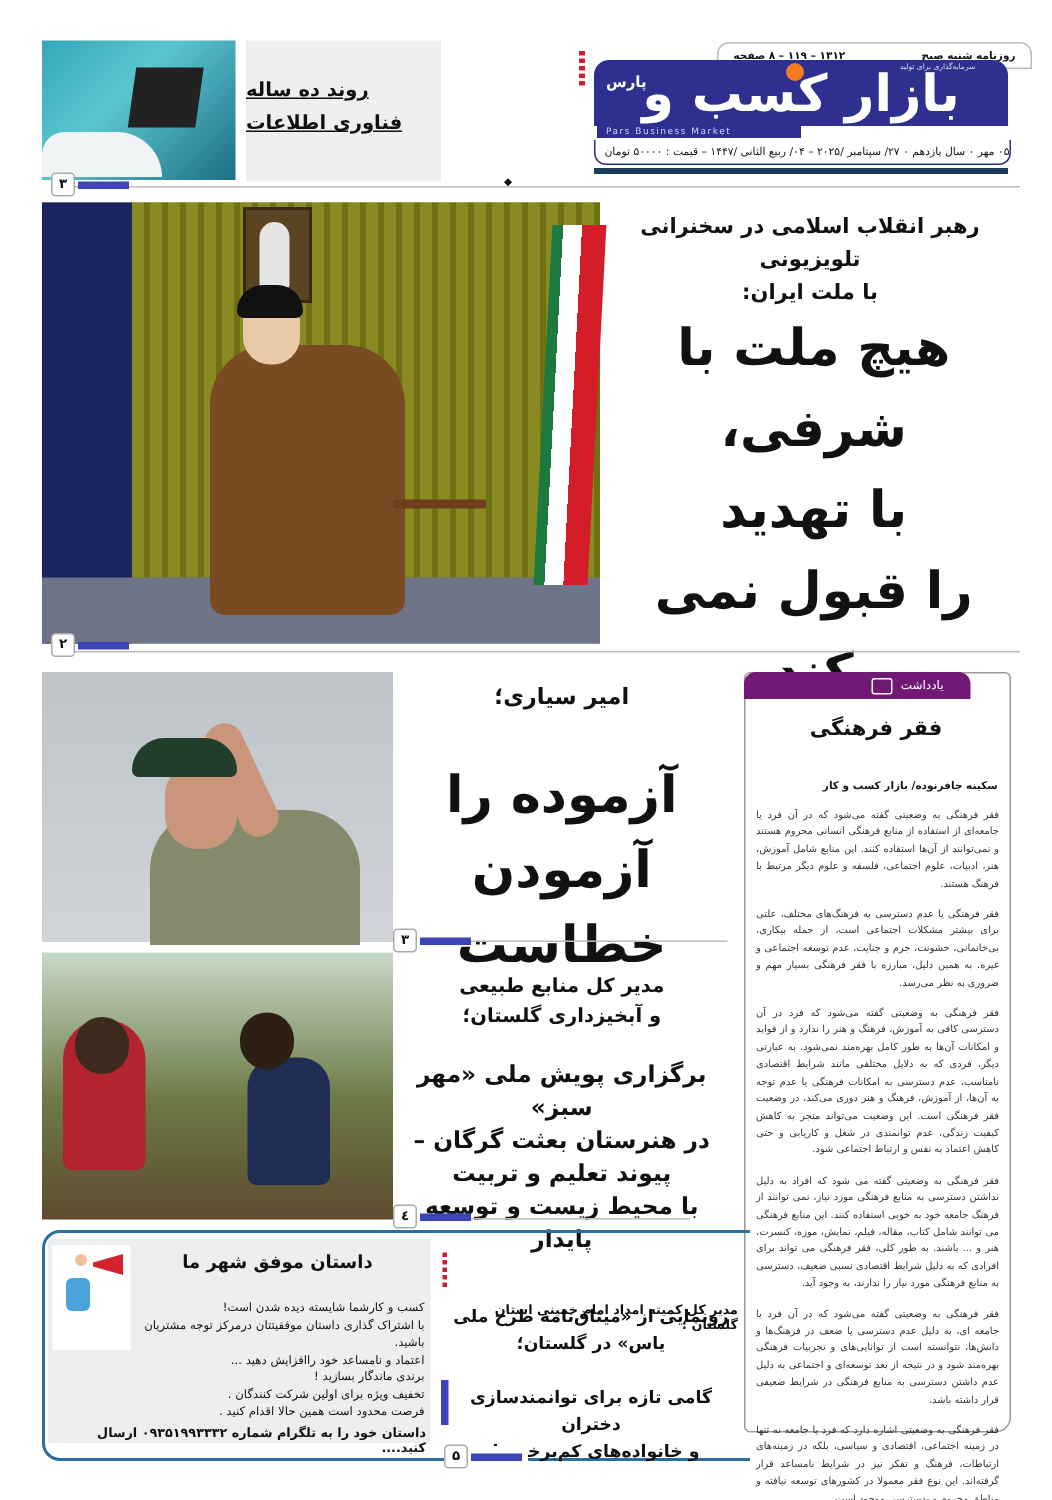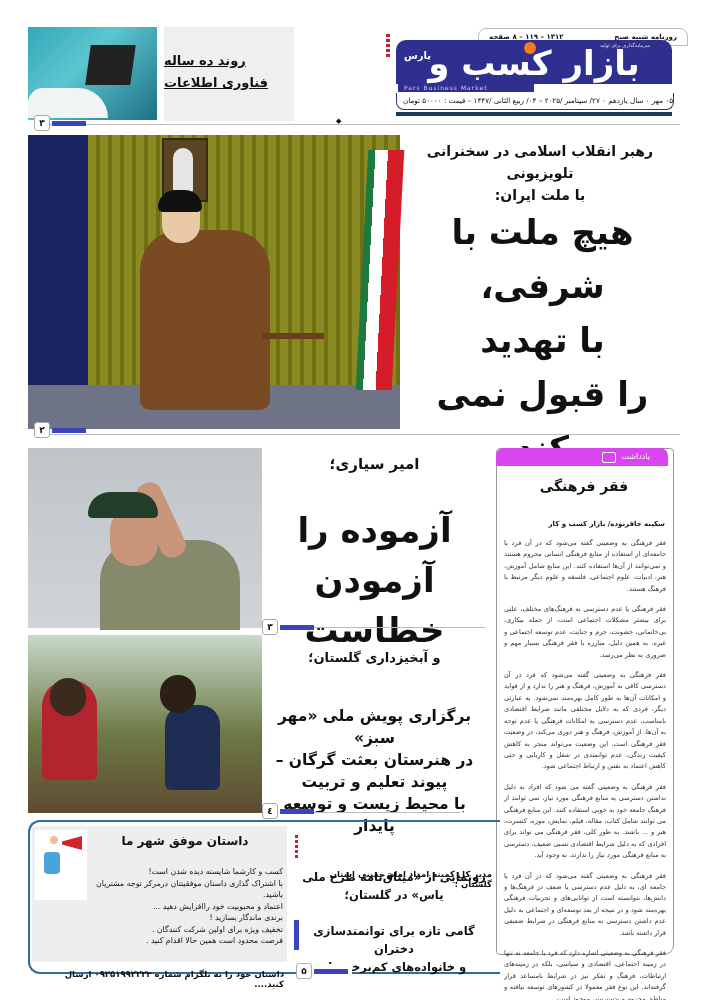--- a/index.html
+++ b/index.html
@@ -54,38 +54,38 @@
   
   #third-img{left:28px;top:635px;width:234px;height:178px;background:linear-gradient(#c8d9c8,#6d7a46 55%,#5e4b30);overflow:hidden;}
   #third-kid1{left:42px;top:680px;width:55px;height:100px;background:#b2242e;border-radius:26px 26px 6px 6px;}
   #third-kid1h{left:50px;top:678px;width:36px;height:38px;background:#3d2a1e;border-radius:18px;}
   #third-kid2{left:165px;top:705px;width:55px;height:85px;background:#1f2d54;border-radius:20px 20px 6px 6px;}
   #third-kid2h{left:160px;top:675px;width:36px;height:38px;background:#2c1f16;border-radius:18px;}
   #third-kicker{left:262px;top:648px;width:225px;font-size:13px;font-weight:bold;text-align:center;line-height:20px;}
   #third-headline{left:262px;top:705px;width:225px;font-size:15.5px;font-weight:bold;text-align:center;line-height:22px;}
   
   #note-box{left:496px;top:448px;width:176px;height:505px;border:1px solid #999;border-radius:4px 4px 10px 4px;background:#fff;}
-  #note-head{left:496px;top:448px;width:172px;height:18px;background:#d946ef;border-radius:8px 8px 0 0;color:#fff;font-size:8px;line-height:18px;}
+  #note-head{left:496px;top:448px;width:151px;height:18px;background:#701a75;border-radius:8px 8px 0 0;color:#fff;font-size:8px;line-height:18px;}
   #note-head-label{right:18px;position:absolute;}
   #note-head-icon{right:52px;position:absolute;top:4px;width:12px;height:9px;border:1.5px solid #fff;border-radius:2px;}
   #note-title{left:496px;top:478px;width:176px;font-size:14px;font-weight:bold;text-align:center;}
   #note-author{left:505px;top:520px;width:160px;font-size:7px;font-weight:bold;text-align:right;}
   #note-body{left:504px;top:538px;width:162px;font-size:6.6px;line-height:11.4px;text-align:justify;color:#333;}
   #note-body p{margin:0 0 9px 0;}
   
   #bottom-frame{left:28px;top:820px;width:470px;height:150px;border:2px solid #2c6e9e;border-right:none;border-bottom:2px solid #2c6e9e;border-radius:12px 0 0 12px;}
   #ad-box{left:32px;top:826px;width:255px;height:136px;background:#eeeeee;}
   #ad-figure{left:35px;top:830px;width:52px;height:70px;background:#fff;}
   #ad-head{left:50px;top:836px;width:8px;height:8px;border-radius:50%;background:#f0c09a;}
   #ad-megaphone{left:62px;top:836px;width:20px;height:14px;background:#d5232d;clip-path:polygon(0 40%,100% 0,100% 100%,0 60%);}
   #ad-torso{left:44px;top:852px;width:16px;height:22px;background:#4aa3da;border-radius:4px;}
   #ad-title{left:90px;top:834px;width:190px;font-size:12px;font-weight:bold;text-align:center;}
   #ad-body{left:38px;top:866px;width:245px;font-size:7.8px;line-height:11.5px;text-align:right;}
   #ad-body div{white-space:nowrap;}
-  #ad-cta{left:36px;top:951px;width:248px;font-size:8.5px;font-weight:bold;text-align:right;margin-top:18px;}
+  #ad-cta{left:36px;top:951px;width:248px;font-size:8.5px;font-weight:bold;text-align:right;}
   #golestan-kicker{left:296px;top:830px;width:196px;font-size:8.5px;font-weight:bold;text-align:right;margin-top:39px;}
   #golestan-h1{left:296px;top:868px;width:196px;font-size:11.5px;font-weight:bold;text-align:center;line-height:18px;}
   #golestan-h2{left:296px;top:922px;width:196px;font-size:11.5px;font-weight:bold;text-align:center;line-height:18px;}
   #red-side{left:295px;top:835px;width:3px;}
   #red-side span{display:block;width:3px;height:3px;background:#c62030;margin-bottom:2px;}
   #blue-vtab{left:294px;top:920px;width:5px;height:30px;background:#3b44b8;}
 </style>
 </head>
 <body>
 
@@ -165,20 +165,21 @@
   <span class="pg-num">۳</span>
   <span class="pg-brand"></span>
 </div>
 
 <div class="abs" id="third-img"></div>
 <div class="abs" id="third-kid1"></div>
 <div class="abs" id="third-kid1h"></div>
 <div class="abs" id="third-kid2"></div>
 <div class="abs" id="third-kid2h"></div>
 <div class="abs rtl" id="third-kicker">
+  <div>مدیر کل منابع طبیعی</div>
   <div>و آبخیزداری گلستان؛</div>
 </div>
 <div class="abs rtl" id="third-headline">
   <div>برگزاری پویش ملی «مهر سبز»</div>
   <div>در هنرستان بعثت گرگان –</div>
   <div>پیوند تعلیم و تربیت</div>
   <div>با محیط زیست و توسعه پایدار</div>
 </div>
 <div class="hline" style="left:300px;top:812px;width:160px;"></div>
 <div class="pg-tag" style="left:262px;top:804px;">
@@ -206,21 +207,21 @@
 <div class="abs" id="ad-box"></div>
 <div class="abs" id="ad-figure"></div>
 <div class="abs" id="ad-torso"></div>
 <div class="abs" id="ad-head"></div>
 <div class="abs" id="ad-megaphone"></div>
 <div class="abs rtl" id="ad-title">داستان موفق شهر ما</div>
 <div class="abs rtl" id="ad-body">
   <div>کسب و کارشما شایسته دیده شدن است!</div>
   <div>با اشتراک گذاری داستان موفقیتتان درمرکز توجه مشتریان</div>
   <div>باشید.</div>
-  <div>اعتماد و محبوبیت خود راافزایش دهید ...</div>
+  <div>اعتماد و نامساعد خود راافزایش دهید ...</div>
   <div>برندی ماندگار بسازید !</div>
   <div>تخفیف ویژه برای اولین شرکت کنندگان .</div>
   <div>فرصت محدود است همین حالا اقدام کنید .</div>
 </div>
 <div class="abs rtl" id="ad-cta">داستان خود را به تلگرام شماره ۰۹۳۵۱۹۹۳۳۳۲ ارسال کنید....</div>
 
 <div class="abs" id="red-side">
     <span></span>
     <span></span>
     <span></span>

